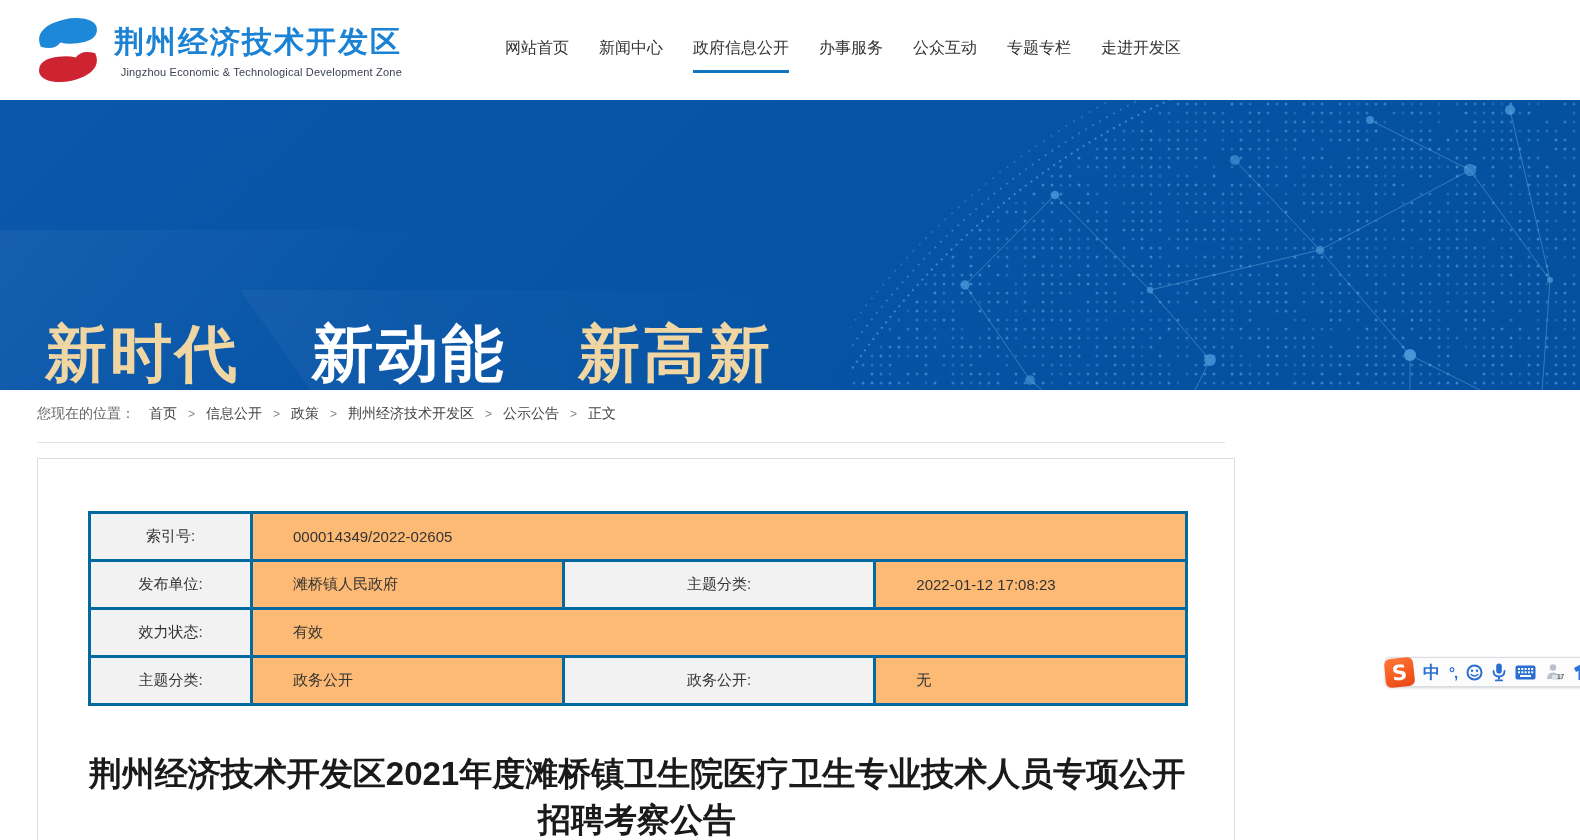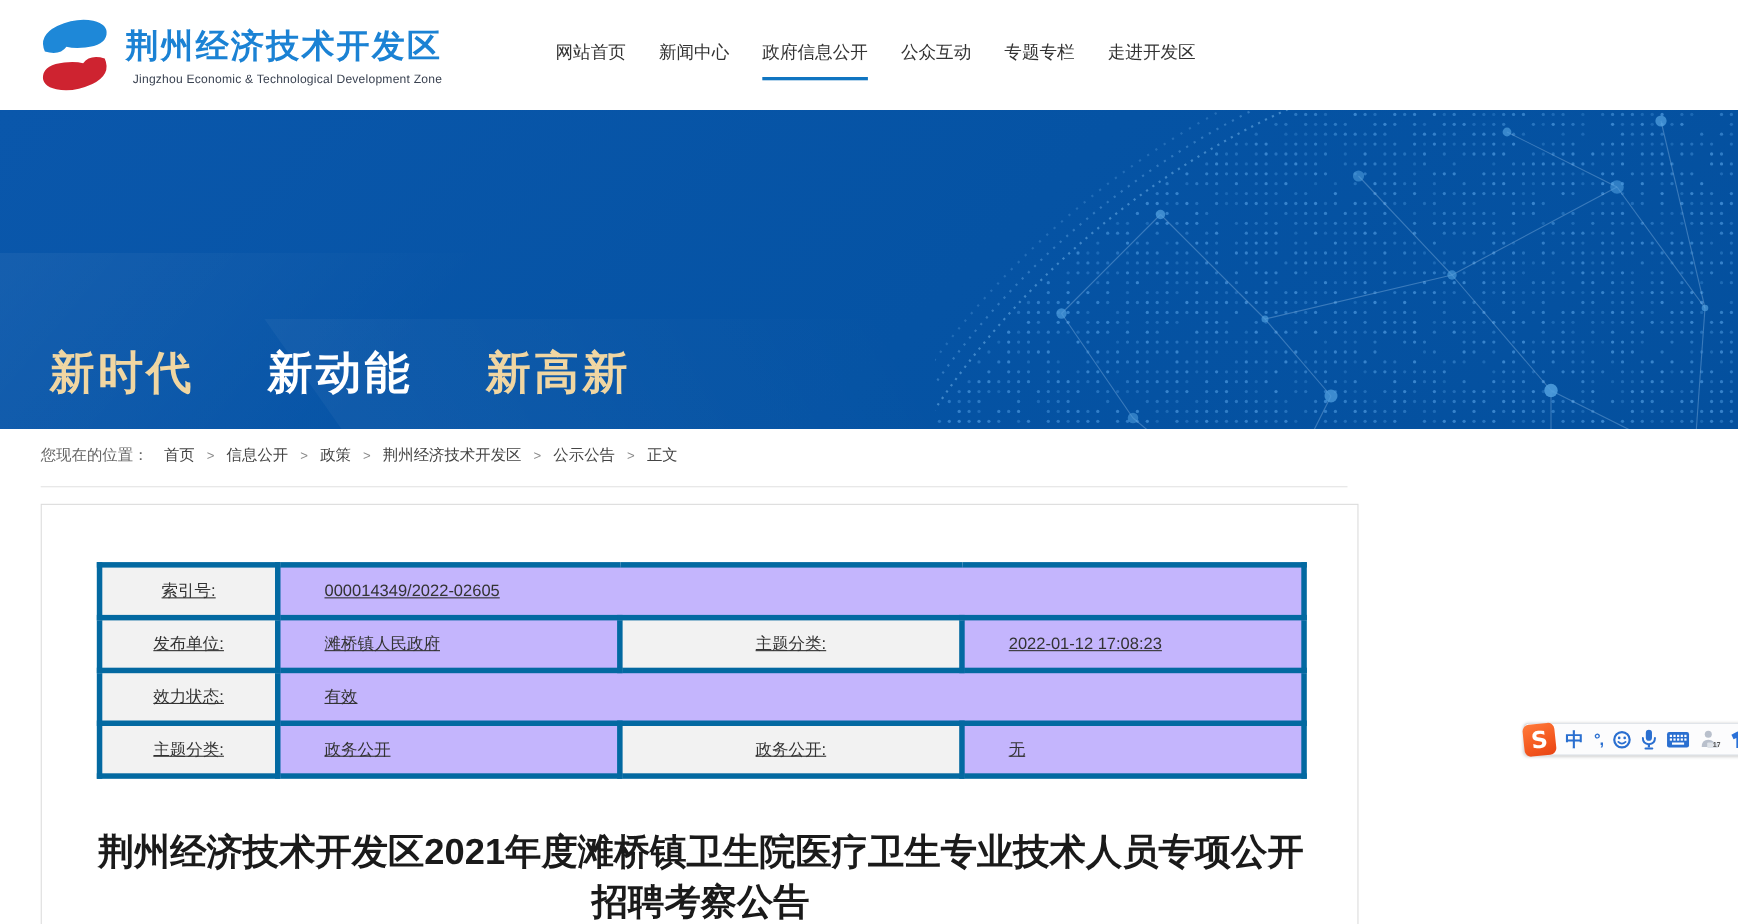--- a/index.html
+++ b/index.html
@@ -18,41 +18,41 @@
   .nav-item.active::after { content:""; position:absolute; left:0; right:0; bottom:26px; height:3px; background:#1075c1; }
 
   
   .banner { position:relative; width:1580px; height:290px; background:linear-gradient(135deg,#0a57ab 0%,#0553a4 55%,#04509e 100%); overflow:hidden; }
   .banner-deco1 { position:absolute; left:-60px; bottom:-40px; width:700px; height:200px;
     background:linear-gradient(105deg, rgba(255,255,255,0.05) 0%, rgba(255,255,255,0.0) 60%); transform:skewX(-30deg); }
   .banner-deco2 { position:absolute; left:300px; bottom:-70px; width:800px; height:170px;
     background:linear-gradient(100deg, rgba(255,255,255,0.04) 0%, rgba(255,255,255,0.0) 70%); transform:skewX(35deg); }
   .globe { position:absolute; right:0; top:0; width:730px; height:290px; }
   .slogans { position:absolute; left:45px; top:212px; white-space:nowrap;
-    font-family:"Liberation Serif","DejaVu Serif",serif; font-weight:bold; font-size:41px; letter-spacing:3px; }
+    font-family:"Liberation Serif","DejaVu Serif",serif; font-weight:bold; font-size:62px; letter-spacing:3px; }
   .slogan { display:inline-block; margin-right:53px; }
   .slogan.gold { color:#f0d6a2; }
   .slogan.white { color:#ffffff; }
 
   
   .crumbbar { position:relative; width:1580px; height:39px; background:#fff; }
   .crumb-line { position:absolute; left:37px; top:52px; width:1188px; height:1px; background:#e3e3e3; }
   .crumbs { position:absolute; left:37px; top:15px; font-size:14px; color:#666; display:flex; align-items:center; }
   .crumb-prefix { color:#666; margin-right:14px; }
   .crumb-item { color:#444; cursor:pointer; }
   .crumb-sep { color:#888; margin:0 11px; font-size:12px; }
   .crumb-item.current { cursor:default; }
 
   
   .content-box { position:absolute; left:37px; top:458px; width:1198px; height:420px;
     background:#fff; border:1px solid #dcdcdc; }
   .doc-table { position:absolute; left:50px; top:52px; border-collapse:collapse; table-layout:fixed; width:1100px; }
-  .doc-table td { border:5px solid #0369a1; height:48px; font-size:15px; color:#333;text-decoration:underline; }
+  .doc-table td { border:3px solid #0369a1; height:48px; font-size:15px; color:#333; }
   .doc-table td.lbl { background:#f2f2f2; text-align:center; width:162px; color:#333; }
-  .doc-table td.val { padding-left:40px; background:#c4b5fd; }
+  .doc-table td.val { padding-left:40px; background:#fdba74; }
   .col-v1 { width:363px; } .col-v2 { width:413px; }
 
   .article-title { position:absolute; left:44px; top:292px; width:1110px; text-align:center;
     font-size:33px; line-height:46px; font-weight:bold; color:#1a1a1a;
     font-family:"Liberation Sans","DejaVu Sans",sans-serif; }
 
   
   .ime-bar { position:absolute; left:1385px; top:657px; height:30px; display:flex; align-items:center;
     background:#fcfcfd; border:1px solid #d9dee4; border-right:none; border-radius:5px 0 0 5px;
     padding:0 6px 0 0; gap:9px; box-shadow:0 1px 3px rgba(0,0,0,.18); }
@@ -75,20 +75,21 @@
     </svg>
     <div class="logo-text">
       <div class="logo-title">荆州经济技术开发区</div>
       <div class="logo-sub">Jingzhou Economic &amp; Technological Development Zone</div>
     </div>
   </div>
   <div class="nav">
     <div class="nav-item">网站首页</div>
     <div class="nav-item">新闻中心</div>
     <div class="nav-item active">政府信息公开</div>
+    <div class="nav-item">办事服务</div>
     <div class="nav-item">公众互动</div>
     <div class="nav-item">专题专栏</div>
     <div class="nav-item">走进开发区</div>
   </div>
 </div>
 
 <div class="banner">
   <div class="banner-deco1"></div>
   <div class="banner-deco2"></div>
   <svg class="globe" viewBox="0 0 730 290">

